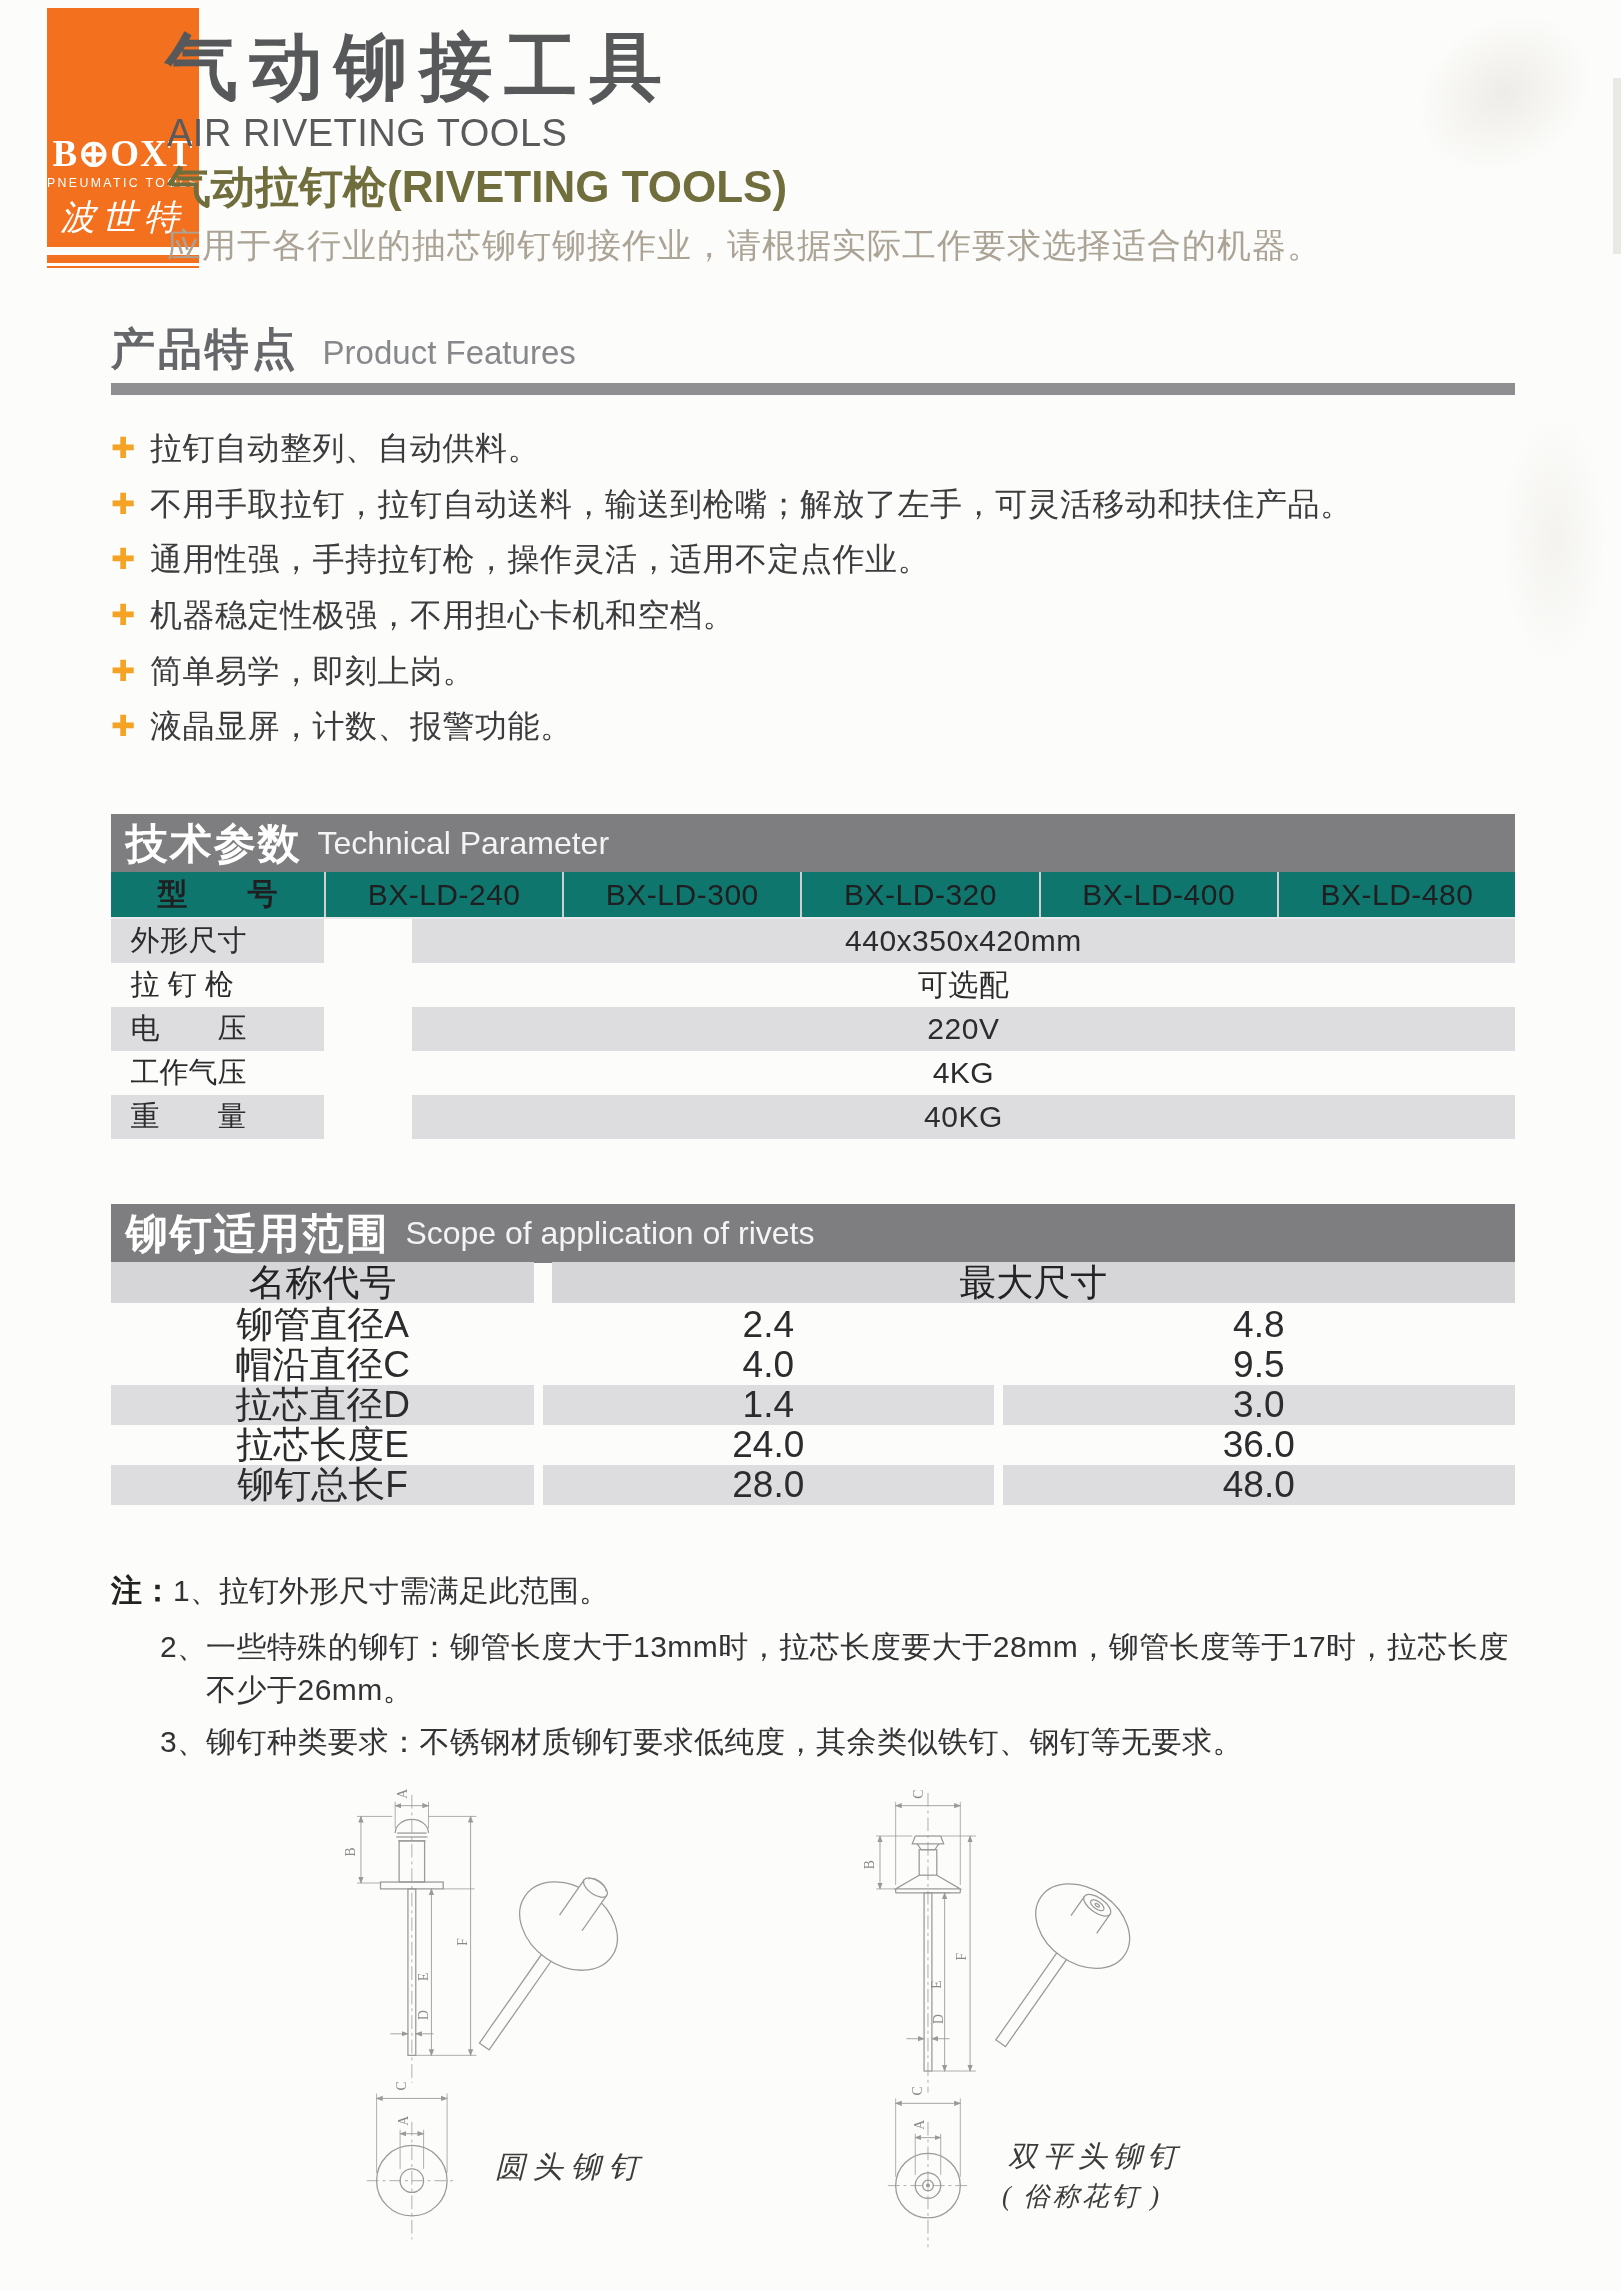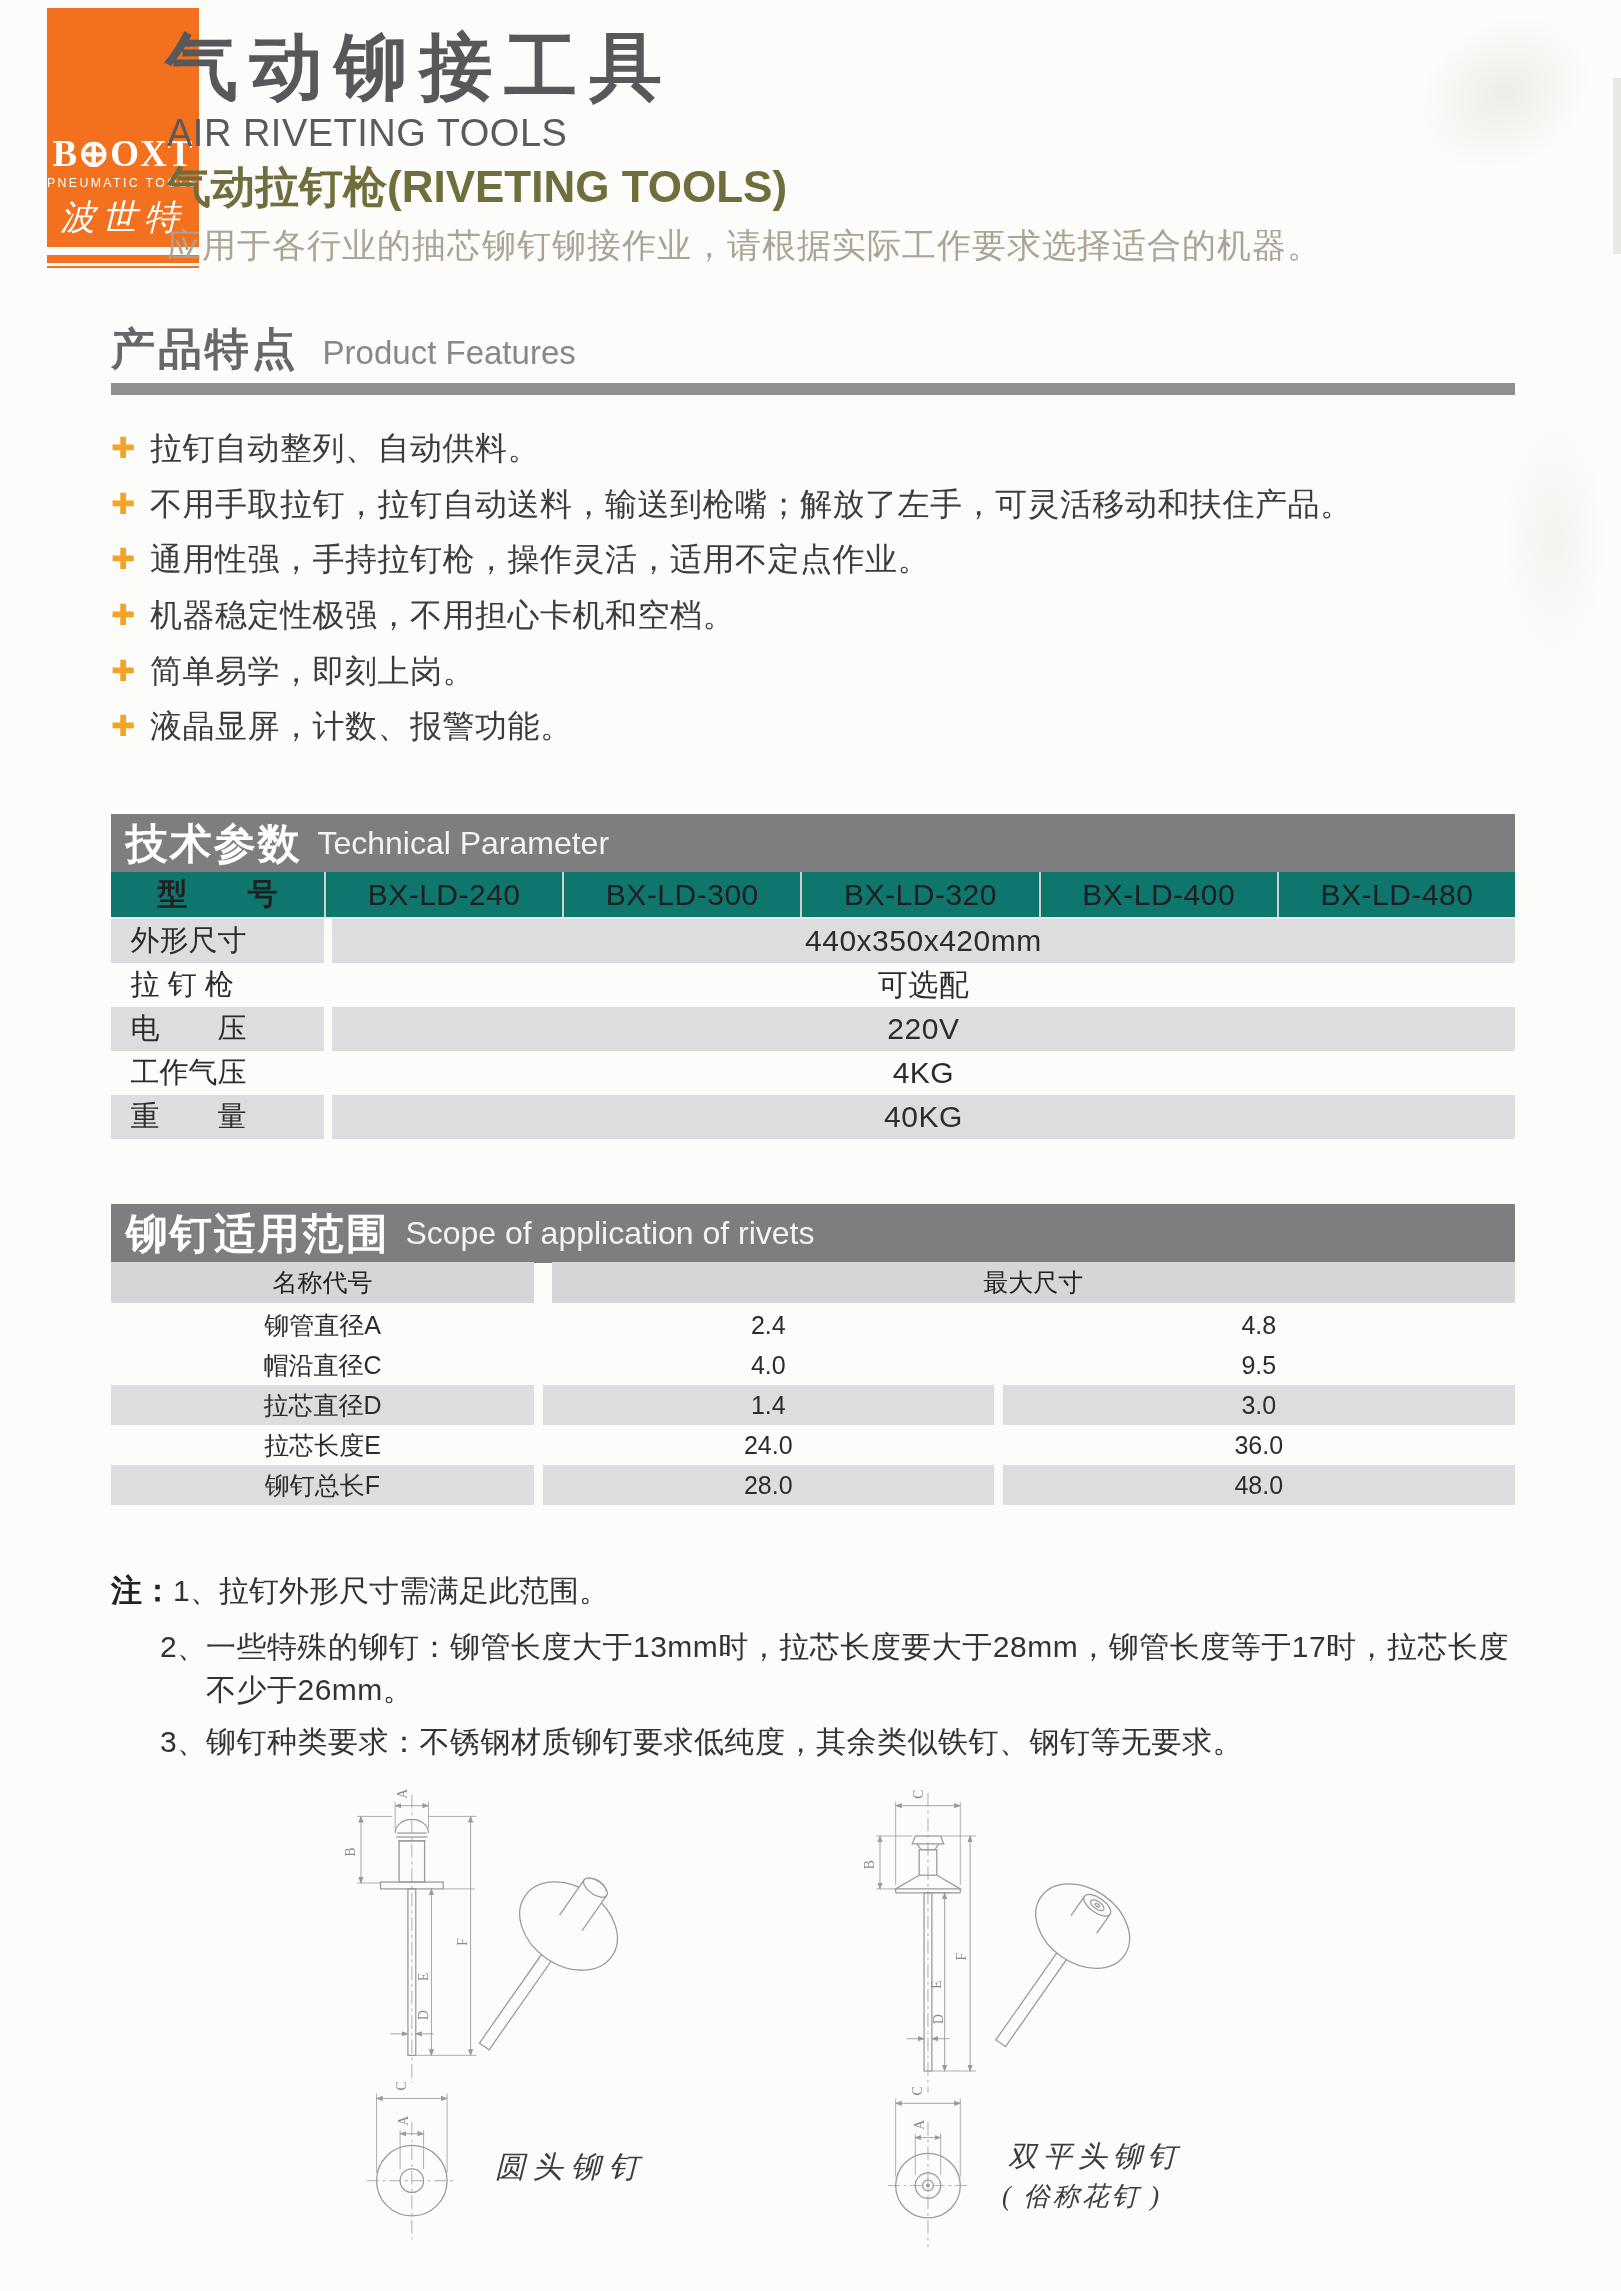--- a/index.html
+++ b/index.html
@@ -49,34 +49,34 @@
   .section-bar .cn { font-size:42px; font-weight:bold; color:#ffffff; letter-spacing:2px; }
   .section-bar .en { font-size:32px; color:#f4f4f4; }
   .bar-tech { top:814px; }
   .bar-rivets { top:1204px; }
 
   
   .tech-header { left:111px; top:872px; width:1404px; height:47px; display:flex; background:#0f766e; border-bottom:2px solid #e9e9eb; }
   .tech-header .model-label { width:213px; flex:none; display:flex; align-items:center; justify-content:center; font-size:30px; font-weight:bold; color:#1f1f21; }
   .tech-header .model-cell { flex:1; display:flex; align-items:center; justify-content:center; font-size:30px; color:#1f1f21; border-left:2px solid #cfcfd1; letter-spacing:0.5px; }
   .tech-rows { left:111px; top:919px; width:1404px; }
-  .tech-row { display:flex; height:44px; }
+  .tech-row { display:flex; height:44px;gap:40px; }
   .tech-row.gray .cell { background:#dddde0; }
   .tech-row .label { width:213px; flex:none; display:flex; align-items:center; padding-left:19.6px; font-size:29px; color:#2c2c2e; white-space:nowrap; }
   .tech-row .gap { width:7.8px; flex:none; }
   .tech-row .value { flex:1; display:flex; align-items:center; justify-content:center; font-size:30px; color:#2c2c2e; letter-spacing:0.5px; }
 
   
   .rivet-table { left:111px; top:1262px; width:1404px; }
   .rivet-row { display:flex; height:40px; }
   .rivet-row.header { height:41px; margin-bottom:2px; }
   .rivet-row .c1 { width:423px; flex:none; }
   .rivet-row .c2 { width:451px; flex:none; }
   .rivet-row .c3 { flex:1; }
-  .rivet-row .cell { display:flex; align-items:center; justify-content:center; font-size:25px; color:#2c2c2e; }
+  .rivet-row .cell { display:flex; align-items:center; justify-content:center; font-size:37px; color:#2c2c2e; }
   .rivet-row .gap { width:8.8px; flex:none; }
   .rivet-row.header .cell { background:#d6d6d9; color:#232325; }
   .rivet-row.gray .cell { background:#dddde0; }
 
   
   .notes { left:111px; top:1569px; width:1409px; font-size:30px; color:#333335; }
   .note-first { display:flex; align-items:baseline; white-space:nowrap; margin-bottom:12.7px; }
   .note-prefix { font-weight:bold; color:#222; font-size:31px; }
   .note-row { display:flex; margin-left:49px; margin-bottom:9.8px; }
   .note-num { flex:none; width:46px; }

